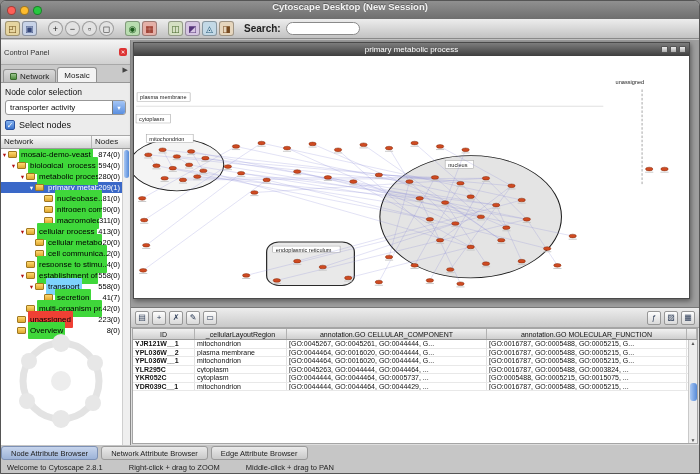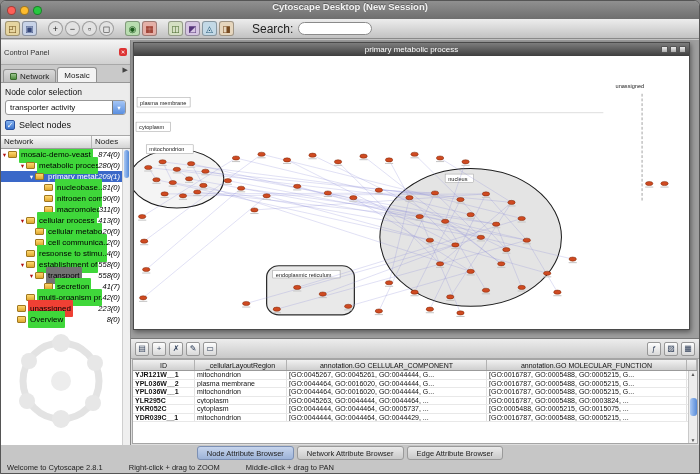--- a/index.html
+++ b/index.html
@@ -10,21 +10,21 @@
   .lights{position:absolute;left:6px;top:5px;display:flex;gap:4px;}
   .light{width:9px;height:9px;border-radius:50%;border:1px solid rgba(0,0,0,.35);}
   .light.red{background:#ff5f57}.light.yellow{background:#febc2e}.light.green{background:#28c840}
   .title{width:100%;text-align:center;font-size:9.5px;font-weight:bold;color:#f2f2f2;text-shadow:0 -1px 1px rgba(0,0,0,.4);}
   
   .toolbar{position:absolute;top:18px;left:0;right:0;height:20px;background:linear-gradient(#ededed,#c2c2c2);border-bottom:1px solid #8a8a8a;display:flex;align-items:center;padding:0 4px;gap:2px;}
   #toolbar-icons{display:flex;align-items:center;gap:2px;}
   .tb-icon{width:15px;height:15px;border-radius:3px;display:flex;align-items:center;justify-content:center;font-size:9px;border:1px solid rgba(0,0,0,.3);}
   .tb-icon.round{border-radius:50%;}
   .tb-sep{width:7px;height:1px;display:inline-block;}
-  .search-label{font-size:12px;color:#222;margin-left:16px;}
+  .search-label{font-size:10px;color:#222;margin-left:8px;font-weight:bold;}
   .search-input{width:74px;height:13px;font-size:8px;border:1px solid #8a8a8a;border-radius:7px;background:#fff;margin-left:3px;padding:0 6px;outline:none;font-family:"Liberation Sans",sans-serif;}
   
   .main{position:absolute;top:39px;left:0;right:0;bottom:28px;display:flex;}
   
   .control-panel{width:130px;background:#dcdcdc;border-right:1px solid #8a8a8a;display:flex;flex-direction:column;position:relative;}
   .panel-header{height:12px;background:linear-gradient(#f4f4f4,#d0d0d0);border-bottom:1px solid #a8a8a8;display:flex;align-items:center;justify-content:space-between;font-size:7.5px;color:#333;padding:12px 3px;flex-shrink:0;}
   .panel-close{color:#fff;background:#d33;border-radius:2px;width:8px;height:8px;font-size:5.5px;line-height:8px;text-align:center;}
   .cp-tabs{height:18px;display:flex;align-items:flex-end;padding-left:2px;background:#c9c9c9;border-bottom:1px solid #979797;position:relative;flex-shrink:0;}
   .cp-tab{font-size:8px;padding:1px 6px;border:1px solid #929292;border-bottom:none;border-radius:3px 3px 0 0;background:linear-gradient(#d9d9d9,#bdbdbd);margin-right:1px;display:flex;gap:3px;align-items:center;height:13px;color:#222;}
   .cp-tab.active{background:#f3f3f3;height:15px;}
@@ -43,27 +43,27 @@
   .tree-wrap{flex:1;background:#fff;position:relative;overflow:hidden;}
   #tree{position:absolute;top:0;left:0;right:0;}
   .tree-row{display:flex;align-items:center;height:11px;font-size:8px;white-space:nowrap;padding-right:10px;color:#000;}
   .tree-row.selected{background:#3a68c8;color:#fff;}
   .indent{flex-shrink:0;display:inline-block;}
   .arrow{width:7px;font-size:5.5px;color:#b01010;text-align:center;flex-shrink:0;}
   .tree-row.selected .arrow{color:#fff;}
   .folder{width:9px;height:7px;background:linear-gradient(#ffd870,#e0a830);border:1px solid #a07820;border-radius:1px;margin-right:2px;flex-shrink:0;}
   .chip{padding:4px 2px;border-radius:1px;overflow:hidden;flex:0 1 auto;min-width:0;}
   .tree-row.selected .chip{background:transparent !important;color:#fff;}
-  .count{margin-left:auto;font-size:7.5px;flex-shrink:0;font-style:italic;}
+  .count{margin-left:auto;font-size:7.5px;flex-shrink:0;}
   .tree-scrollbar{position:absolute;right:0;top:0;bottom:0;width:8px;background:#efefef;border-left:1px solid #cfcfcf;}
   .tree-thumb{position:absolute;top:1px;left:1px;width:5px;height:28px;border-radius:3px;background:linear-gradient(90deg,#a9c8f4,#568ad8);}
   .watermark{position:absolute;left:2px;bottom:4px;}
   
   .right-side{flex:1;display:flex;flex-direction:column;min-width:0;}
-  .desktop{height:299px;background:#9e9e9e;position:relative;border-bottom:1px solid #777;flex-shrink:0;}
+  .desktop{height:268px;background:#9e9e9e;position:relative;border-bottom:1px solid #777;flex-shrink:0;}
   .network-frame{position:absolute;left:2px;top:2px;right:9px;bottom:8px;border:1px solid #4a4a4a;background:#ddd;display:flex;flex-direction:column;box-shadow:1px 2px 5px rgba(0,0,0,.45);}
   .net-titlebar{height:13px;background:linear-gradient(#7d7d7d,#3e3e3e);display:flex;align-items:center;justify-content:center;position:relative;flex-shrink:0;}
   .net-title{font-size:8px;color:#fff;}
   .net-buttons{position:absolute;right:3px;top:3px;display:flex;gap:2px;}
   .net-btn{width:7px;height:7px;background:linear-gradient(#ededed,#ababab);border:1px solid #555;border-radius:1px;}
   .net-canvas-wrap{flex:1;background:#fff;position:relative;}
   #net-svg{position:absolute;left:0;top:0;width:100%;height:100%;}
   .lblbox{fill:#ffffff;stroke:#999;stroke-width:.5;}
   .band{stroke:#cfcfcf;stroke-width:.7;}
   .organelle{fill:#f4f4f4;stroke:#1c1c1c;stroke-width:1;}
@@ -80,21 +80,21 @@
   .dp-spacer{flex:1;}
   .dp-table{flex:1;background:#fff;position:relative;overflow:hidden;margin:0 1px 1px;border:1px solid #a5a5a5;}
   .dp-thead{display:grid;grid-template-columns:62px 92px 1fr 1fr 10px;height:11px;background:linear-gradient(#f1f1f1,#cfcfcf);border-bottom:1px solid #9a9a9a;font-size:7px;color:#111;}
   .dp-th{border-right:1px solid #b2b2b2;display:flex;align-items:center;justify-content:center;overflow:hidden;white-space:nowrap;}
   .dp-row{display:grid;grid-template-columns:62px 92px 1fr 1fr 10px;height:8.5px;font-size:7px;border-bottom:1px solid #e8e8e8;color:#111;}
   .dp-td{border-right:1px solid #e2e2e2;overflow:hidden;white-space:nowrap;padding:0 2px;display:flex;align-items:center;}
   .dp-td.idc{font-weight:bold;}
   .dp-vscroll{position:absolute;right:0;top:11px;bottom:0;width:9px;background:#ededed;border-left:1px solid #c9c9c9;font-size:5px;color:#555;display:flex;flex-direction:column;align-items:center;justify-content:space-between;}
   .dp-thumb{width:7px;flex:0 0 18px;border-radius:3px;background:linear-gradient(90deg,#a9c8f4,#568ad8);margin:1px 0;}
   
-  .bottom-tabs{position:absolute;left:0;right:0;bottom:12px;height:16px;display:flex;align-items:center;justify-content:center;gap:3px;background:#c6c6c6;}
+  .bottom-tabs{position:absolute;left:0;right:0;bottom:12px;height:16px;display:flex;align-items:center;justify-content:flex-start;gap:3px;background:#c6c6c6;}
   .btab{font-size:7.5px;padding:1.5px 9px;border:1px solid #9a9a9a;border-radius:3px;background:linear-gradient(#eaeaea,#c9c9c9);color:#222;}
   .btab.active{background:linear-gradient(#c6d4ec,#9db3d8);border-color:#7c90b4;}
   .statusbar{position:absolute;left:0;right:0;bottom:0;height:12px;display:flex;align-items:center;font-size:7.5px;color:#222;padding:0 6px;gap:26px;background:#c6c6c6;}
 </style>
 </head>
 <body>
 
 <div class="window">
 
   <div class="titlebar">
@@ -163,20 +163,27 @@
       <div class="tree-wrap">
         <div id="tree">
             <div class="tree-row">
               <span class="indent" style="width: 0px;"></span>
               <span class="arrow">▼</span>
               <span class="folder"></span>
               <span class="chip" style="background: rgb(63, 215, 58);">mosaic-demo-yeast</span>
               <span class="count">874(0)</span>
             </div>
             <div class="tree-row">
+              <span class="indent" style="width: 9px;"></span>
+              <span class="arrow">▼</span>
+              <span class="folder"></span>
+              <span class="chip" style="background: rgb(63, 215, 58);">biological_process</span>
+              <span class="count">594(0)</span>
+            </div>
+            <div class="tree-row">
               <span class="indent" style="width: 18px;"></span>
               <span class="arrow">▼</span>
               <span class="folder"></span>
               <span class="chip" style="background: rgb(63, 215, 58);">metabolic process</span>
               <span class="count">280(0)</span>
             </div>
             <div class="tree-row selected">
               <span class="indent" style="width: 27px;"></span>
               <span class="arrow">▼</span>
               <span class="folder"></span>
@@ -236,21 +243,21 @@
               <span class="indent" style="width: 18px;"></span>
               <span class="arrow">▼</span>
               <span class="folder"></span>
               <span class="chip" style="background: rgb(63, 215, 58);">establishment of l...</span>
               <span class="count">558(0)</span>
             </div>
             <div class="tree-row">
               <span class="indent" style="width: 27px;"></span>
               <span class="arrow">▼</span>
               <span class="folder"></span>
-              <span class="chip" style="background: #737373;">transport</span>
+              <span class="chip" style="background: #7dd3fc;">transport</span>
               <span class="count">558(0)</span>
             </div>
             <div class="tree-row">
               <span class="indent" style="width: 36px;"></span>
               <span class="arrow"></span>
               <span class="folder"></span>
               <span class="chip" style="background: rgb(63, 215, 58);">secretion</span>
               <span class="count">41(7)</span>
             </div>
             <div class="tree-row">

